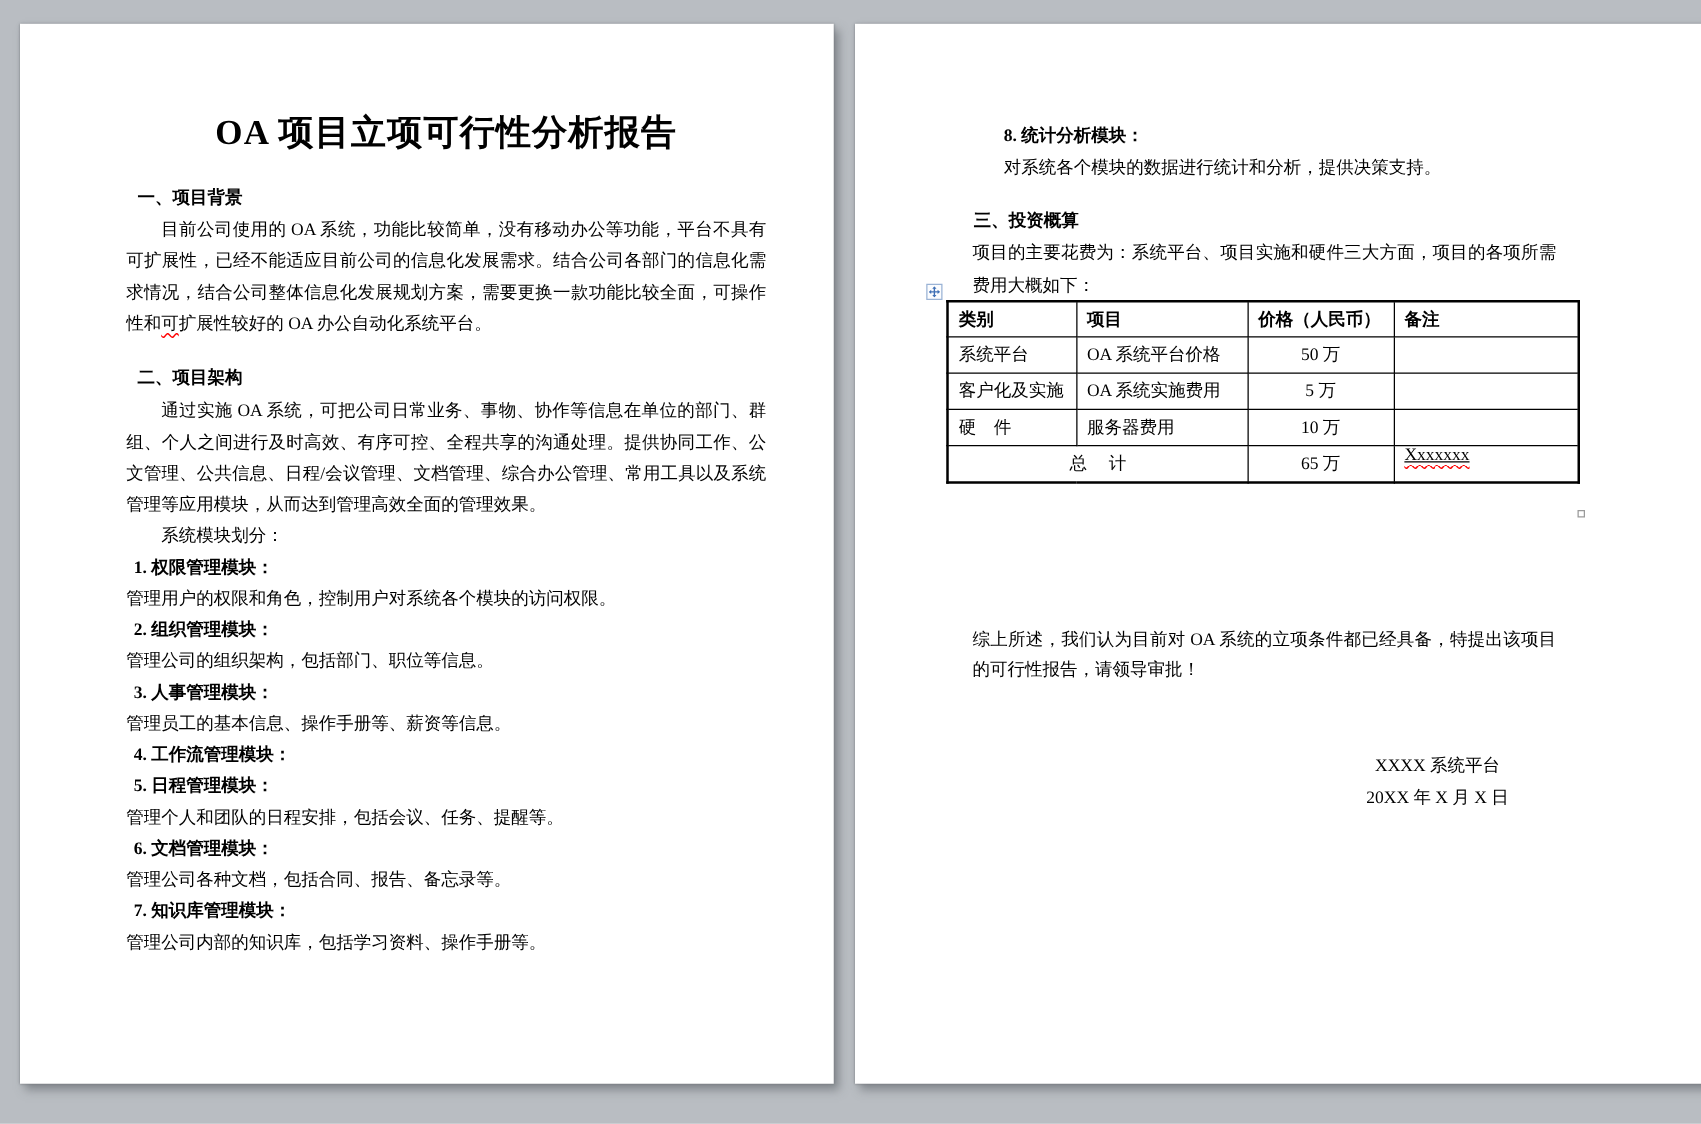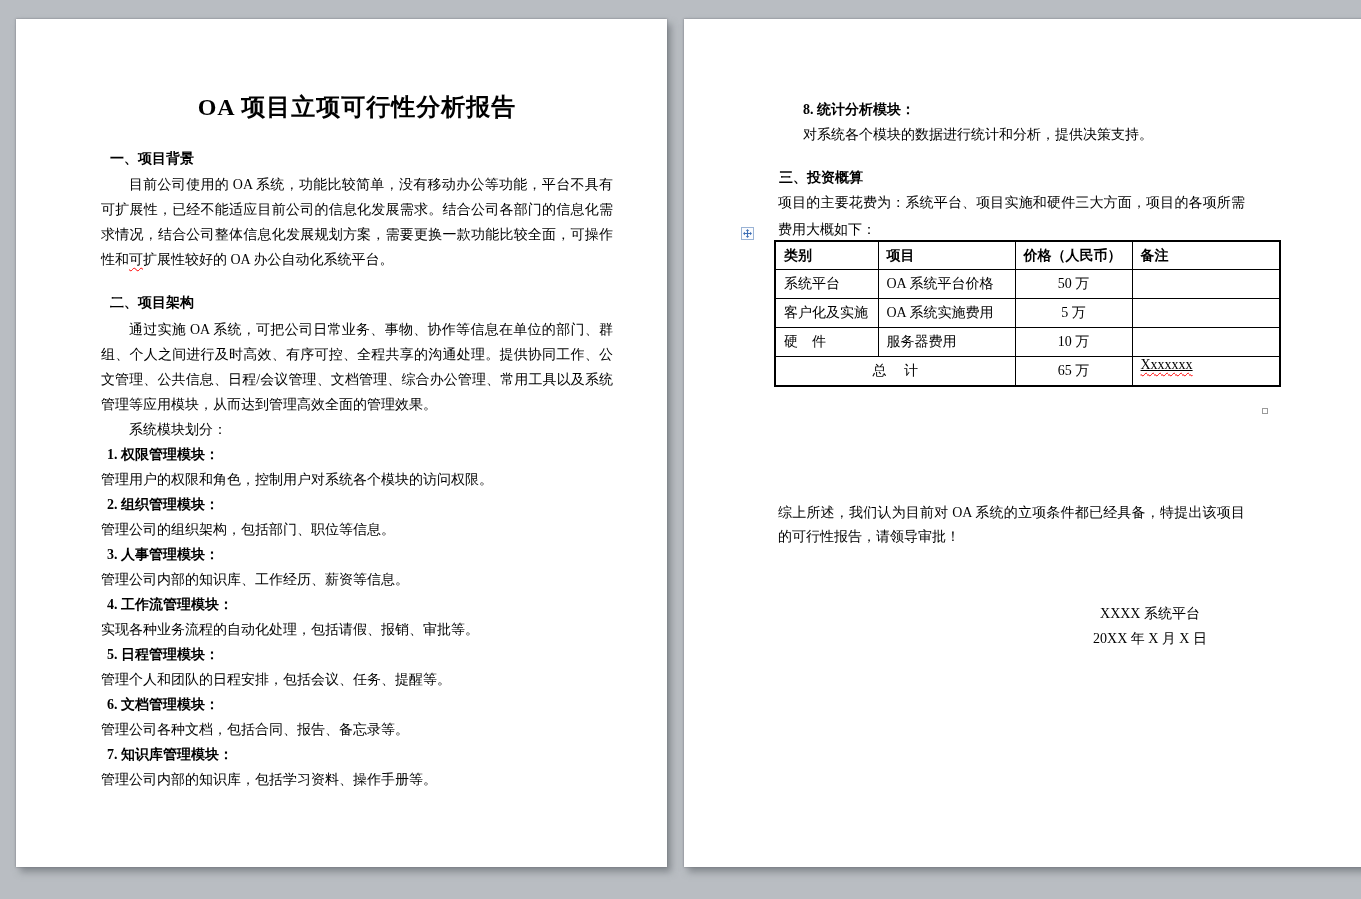--- a/index.html
+++ b/index.html
@@ -16,21 +16,21 @@
     position: absolute; top: 19px; height: 848px;
     background: #ffffff;
     box-shadow: 0 0 2px rgba(110,114,120,0.9), 4px 5px 7px rgba(90,94,100,0.55);
   }
   .page1 { left: 16px;  width: 651px; }
   .page2 { left: 684px; width: 769px; }
 
   
   .p1c { padding: 0 54px 0 85px; font-size: 14px; line-height: 25px; }
   .doc-title {
-    margin: 73px 0 0 0; font-size: 24px; font-weight: bold;
+    margin: 73px 0 0 0; font-size: 28px; font-weight: bold;
     text-align: center; line-height: 30px; letter-spacing: 1px;
   }
   .sec-h { font-weight: bold; margin-left: 9px; }
   .h1x { margin-top: 24px; }
   .h2x { margin-top: 18px; }
   .para { margin: 0; text-align: justify; text-indent: 2em; }
   .p1-para1 { margin-top: 1px; }
   .p1-para2 { margin-top: 2px; }
   .list-intro { text-indent: 2em; }
   .mod-h { font-weight: bold; margin-left: 6px; }
@@ -41,21 +41,21 @@
     text-decoration-color: #ff0000;
     text-decoration-thickness: 1px;
     text-underline-offset: 3px;
   }
 
   
   .p2c { position: relative; width: 100%; height: 100%; font-size: 14px; }
   .b-mod8   { position: absolute; left: 119px; top: 78px;  line-height: 25px; width: 460px; }
   .b-h3     { position: absolute; left: 95px;  top: 146px; line-height: 25px; font-weight: bold; }
   .b-para3  { position: absolute; left: 94px;  top: 171px; width: 467px; line-height: 27px; text-align: justify; margin: 0; font-family: Liberation Mono, monospace; }
-  .b-table  { position: absolute; left: 90px;  top: 221px; }
+  .b-table  { position: absolute; left: 73px;  top: 221px; }
   .b-closing{ position: absolute; left: 94px;  top: 482px; width: 467px; line-height: 24px; text-align: justify; margin: 0; }
   .b-sig    { position: absolute; left: 316px; top: 582px; width: 300px; text-align: center; line-height: 25px; }
   .sig-line { margin: 0; }
 
   
   .cost-table { border-collapse: collapse; table-layout: fixed; width: 505px; border: 2px solid #000; }
   .cost-table th, .cost-table td { border: 1px solid #000; padding: 0 8px; font-size: 14px; overflow: hidden; }
   .cost-table thead th { height: 27px; font-weight: bold; text-align: left; }
   .cost-table tbody td { height: 28px; }
   .th-price, .td-price { text-align: center; }
@@ -106,25 +106,24 @@
       <div class="module">
         <div class="mod-h">1. 权限管理模块：</div>
         <div class="mod-d">管理用户的权限和角色，控制用户对系统各个模块的访问权限。</div>
       </div>
       <div class="module">
         <div class="mod-h">2. 组织管理模块：</div>
         <div class="mod-d">管理公司的组织架构，包括部门、职位等信息。</div>
       </div>
       <div class="module">
         <div class="mod-h">3. 人事管理模块：</div>
-        <div class="mod-d">管理公司内部的知识库、工作经历、薪资等信息。</div>
+        <div class="mod-d">管理员工的基本信息、操作手册等、薪资等信息。</div>
       </div>
       <div class="module">
         <div class="mod-h">4. 工作流管理模块：</div>
-        <div class="mod-d">实现各种业务流程的自动化处理，包括请假、报销、审批等。</div>
       </div>
       <div class="module">
         <div class="mod-h">5. 日程管理模块：</div>
         <div class="mod-d">管理个人和团队的日程安排，包括会议、任务、提醒等。</div>
       </div>
       <div class="module">
         <div class="mod-h">6. 文档管理模块：</div>
         <div class="mod-d">管理公司各种文档，包括合同、报告、备忘录等。</div>
       </div>
       <div class="module">

